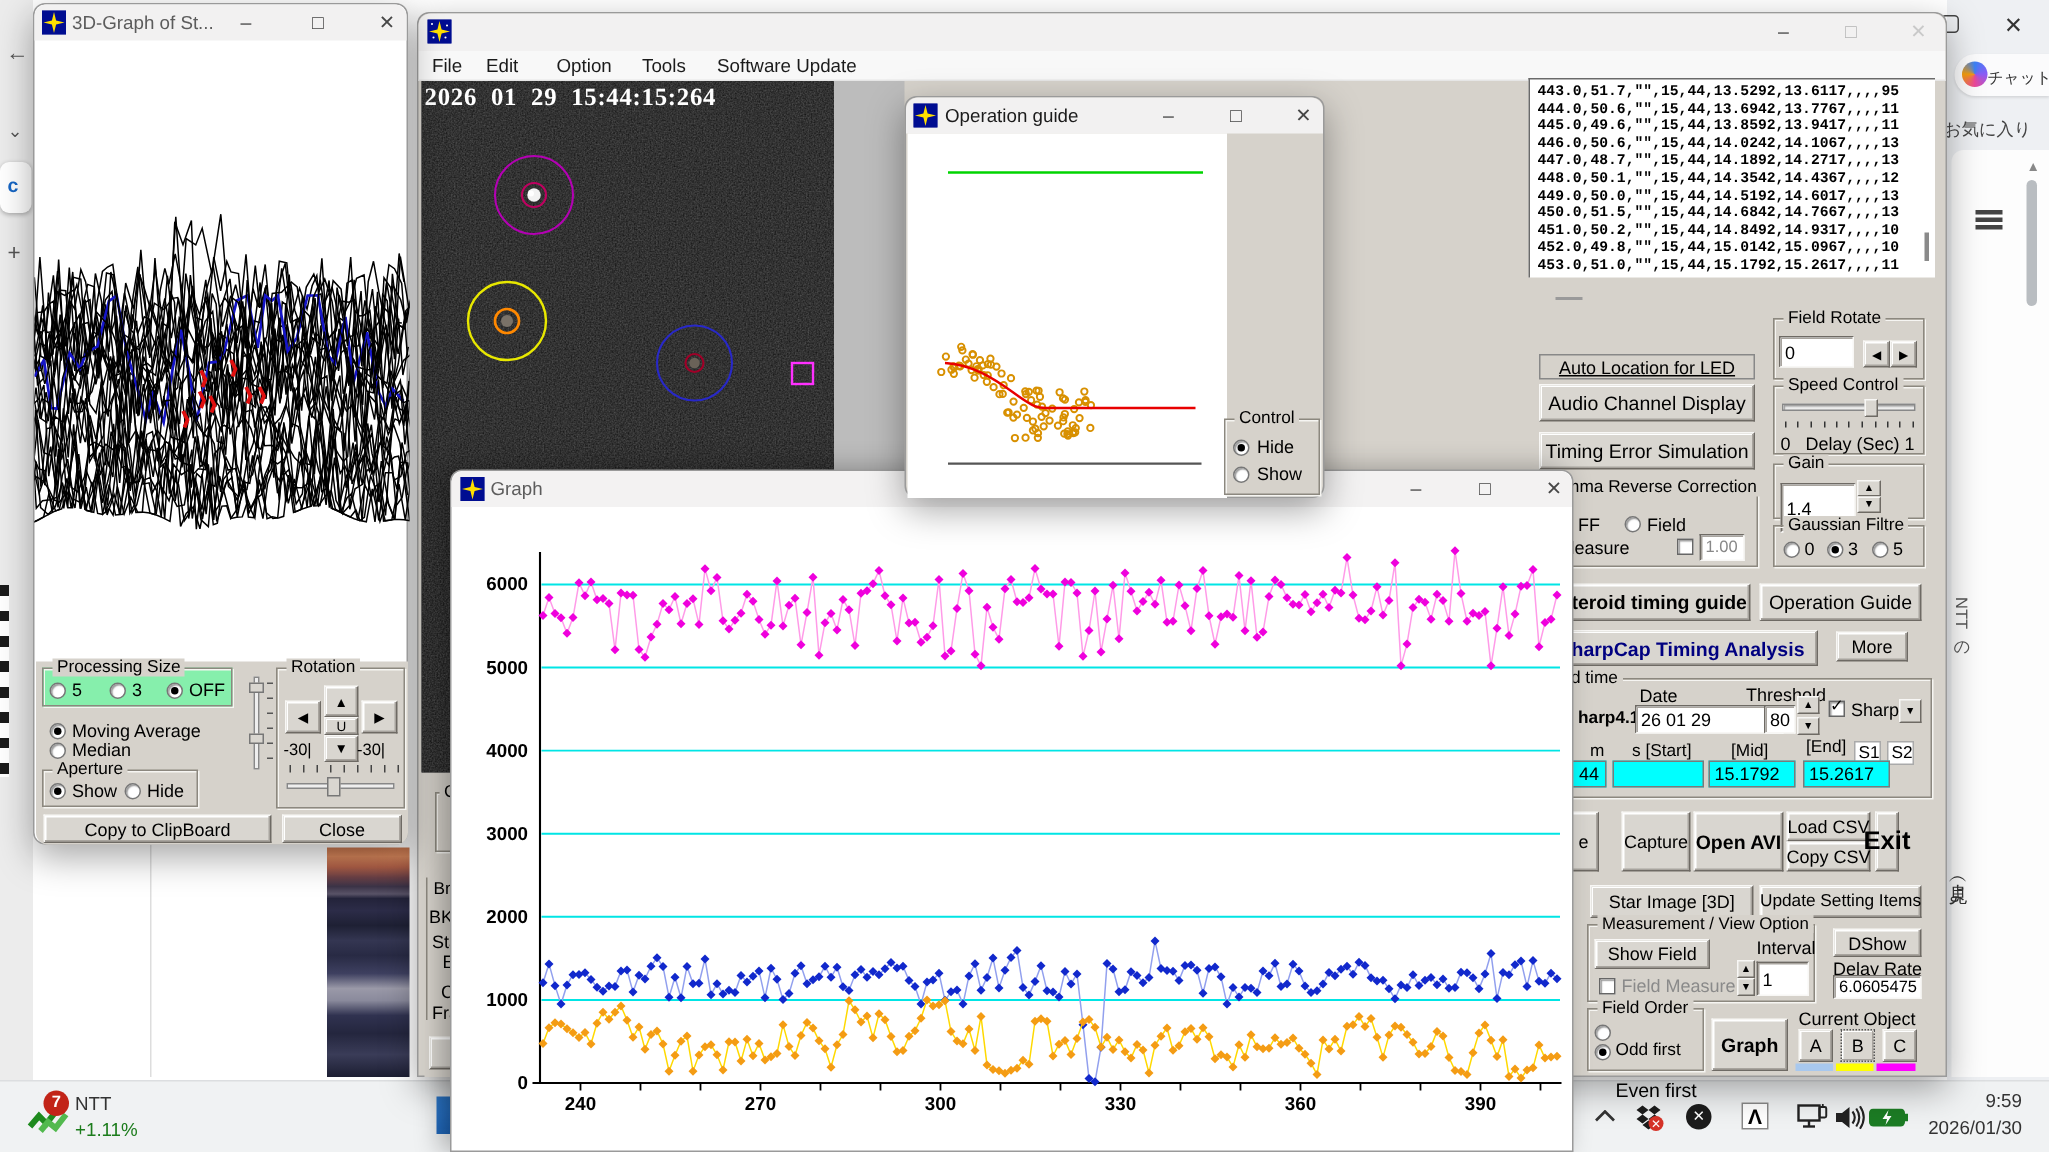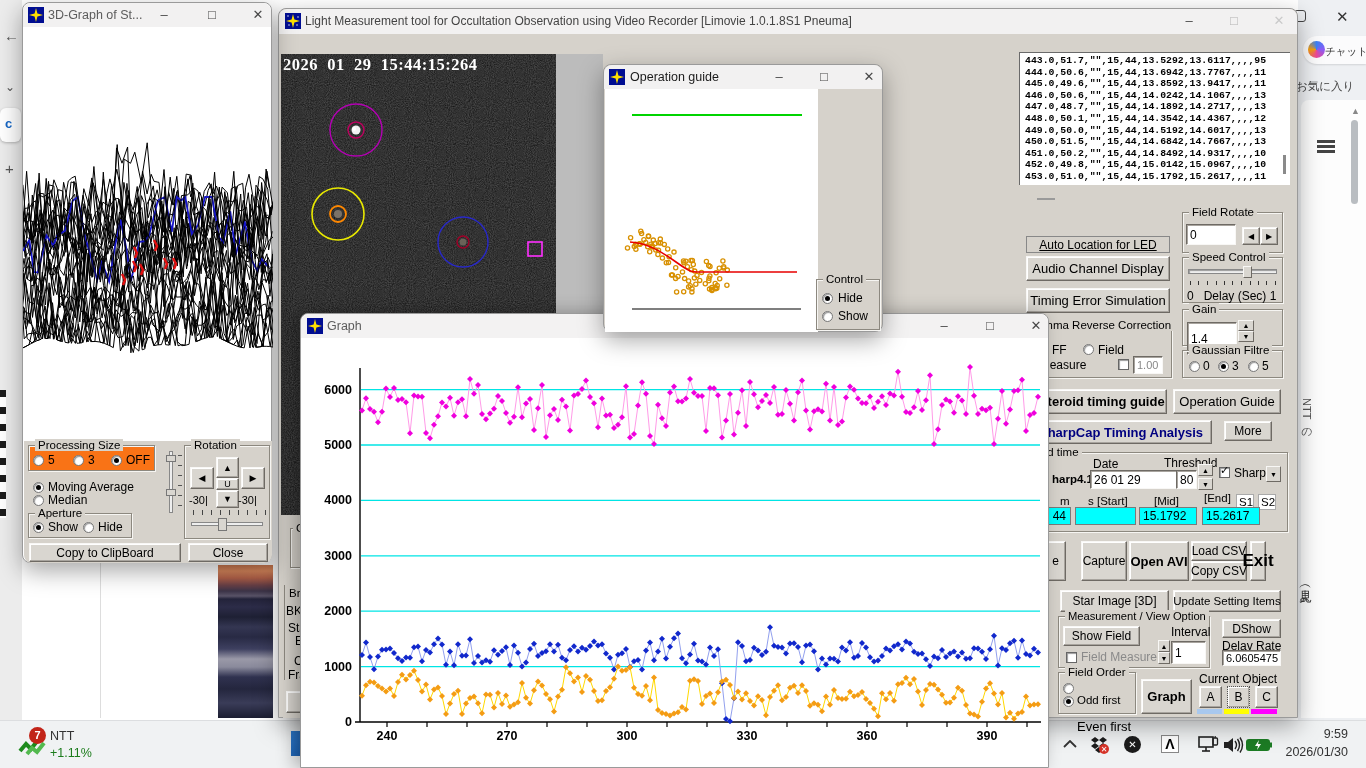--- a/index.html
+++ b/index.html
@@ -86,24 +86,30 @@
 <div class="win" style="left:278px;top:8px;width:1020px;height:710px;background:#d6d2cb;border-radius:8px 8px 0 0">
  <div class="tbar" style="height:25px">
   <div class="limicon" style="left:6px;top:4px"><svg width="16" height="16" viewBox="0 0 16 16">
           <rect width="16" height="16" fill="#000d91"></rect>
           <path d="M8 1 L9.4 6.6 L15 8 L9.4 9.4 L8 15 L6.6 9.4 L1 8 L6.6 6.6 Z" fill="#ffe000"></path>
           <circle cx="3" cy="3" r=".7" fill="#fff"></circle>
           <circle cx="13" cy="4" r=".7" fill="#fff"></circle>
           <circle cx="12" cy="12" r=".7" fill="#fff"></circle>
           <circle cx="4" cy="12" r=".7" fill="#fff"></circle>
         </svg></div>
-  <span style="position:absolute;left:26px;top:5px;color:#444;font-size:12px">Light Measurement tool for Occultation Observation using Video Recorder [Limovie 1.0.1.8S1 Pneuma]</span>
   <div class="tbtn" style="left:902px;top:4px">–</div>
   <div class="tbtn" style="left:947px;top:4px;color:#b5b5b5">□</div>
   <div class="tbtn" style="left:992px;top:4px;color:#c9c9c9">✕</div>
+ </div>
+ <div class="abs" style="left:0;top:25px;width:1018px;height:20px;background:#f8f8f8;border-bottom:1px solid #e6e6e6;font-size:12.5px;color:#1b1b1b">
+  <span style="position:absolute;left:9px;top:3px">File</span>
+  <span style="position:absolute;left:45px;top:3px">Edit</span>
+  <span style="position:absolute;left:92px;top:3px">Option</span>
+  <span style="position:absolute;left:149px;top:3px">Tools</span>
+  <span style="position:absolute;left:199px;top:3px">Software Update</span>
  </div>
 </div>
 
 <div class="abs" style="left:281px;top:54px;width:322px;height:461px;background:#bcbcbc"></div>
 <div class="abs" style="left:281px;top:54px;width:275px;height:461px;background:#2e2e2e;overflow:hidden">
  <svg width="275" height="461">
       <filter id="vn" x="0" y="0" width="100%" height="100%" color-interpolation-filters="sRGB">
         <feTurbulence type="fractalNoise" baseFrequency="0.95" numOctaves="2" seed="7"></feTurbulence>
         <feColorMatrix type="saturate" values="0"></feColorMatrix>
         <feComponentTransfer>
@@ -875,21 +881,21 @@
       <polyline points="21.9,183.8 26.2,236.5 31.1,239.1 37.4,179.7 42.0,229.5 47.2,218.0 51.8,209.1 57.2,239.3 62.8,213.0 68.0,236.3 74.3,249.8 79.6,248.0 85.0,224.1 91.1,239.1 96.3,223.4 102.5,178.0 107.6,214.5 111.5,217.3 116.2,143.6 122.6,237.1 125.9,182.4 132.1,232.9 136.9,259.0 140.4,220.5 146.0,235.4 150.2,214.9 155.8,263.5 159.7,260.1 163.8,185.7 167.1,227.5 172.4,187.3 176.4,252.3 179.9,251.9 185.4,210.8 189.7,262.1 194.5,218.6 199.0,210.3 204.2,233.4 208.8,266.3 215.2,220.0 219.4,257.1 225.2,218.2 229.0,229.4 234.1,252.0 237.1,263.6 242.5,250.6 246.2,256.9 251.3,250.6 257.0,254.6 263.2,214.0 266.9,214.3" fill="none" stroke="#000" stroke-width="1"></polyline>
       <polyline points="132,260 135,266 133,271" fill="none" stroke="#e01010" stroke-width="2.5"></polyline>
       <polyline points="139,263 142,269 140,274" fill="none" stroke="#e01010" stroke-width="2.5"></polyline>
       <polyline points="153,239 156,245 154,250" fill="none" stroke="#e01010" stroke-width="2.5"></polyline>
       <polyline points="121,273 124,279 122,284" fill="none" stroke="#e01010" stroke-width="2.5"></polyline>
       <polyline points="133,246 136,252 134,257" fill="none" stroke="#e01010" stroke-width="2.5"></polyline>
       <polyline points="172,257 175,263 173,268" fill="none" stroke="#e01010" stroke-width="2.5"></polyline>
       <polyline points="163,257 166,263 164,268" fill="none" stroke="#e01010" stroke-width="2.5"></polyline>
     </svg>
  <div class="abs" style="left:1px;top:438px;width:248px;height:122px;background:#d6d2cb;border-radius:0 0 8px 8px"></div>
-    <div class="gb" style="left:5px;top:442px;width:127px;height:26px;background:#f97316">
+    <div class="gb" style="left:5px;top:442px;width:127px;height:26px;background:#86efac">
       <div class="lab">Processing Size</div>
     </div>
     <div class="rad" style="left:10px;top:452px"></div>
     <div class="rlab" style="left:25px;top:450px">5</div>
     <div class="rad" style="left:50px;top:452px"></div>
     <div class="rlab" style="left:65px;top:450px">3</div>
     <div class="rad on" style="left:88px;top:452px"></div>
     <div class="rlab" style="left:103px;top:450px">OFF</div>
     <div class="rad on" style="left:10px;top:479px"></div>
     <div class="rlab" style="left:25px;top:477px">Moving Average</div>

